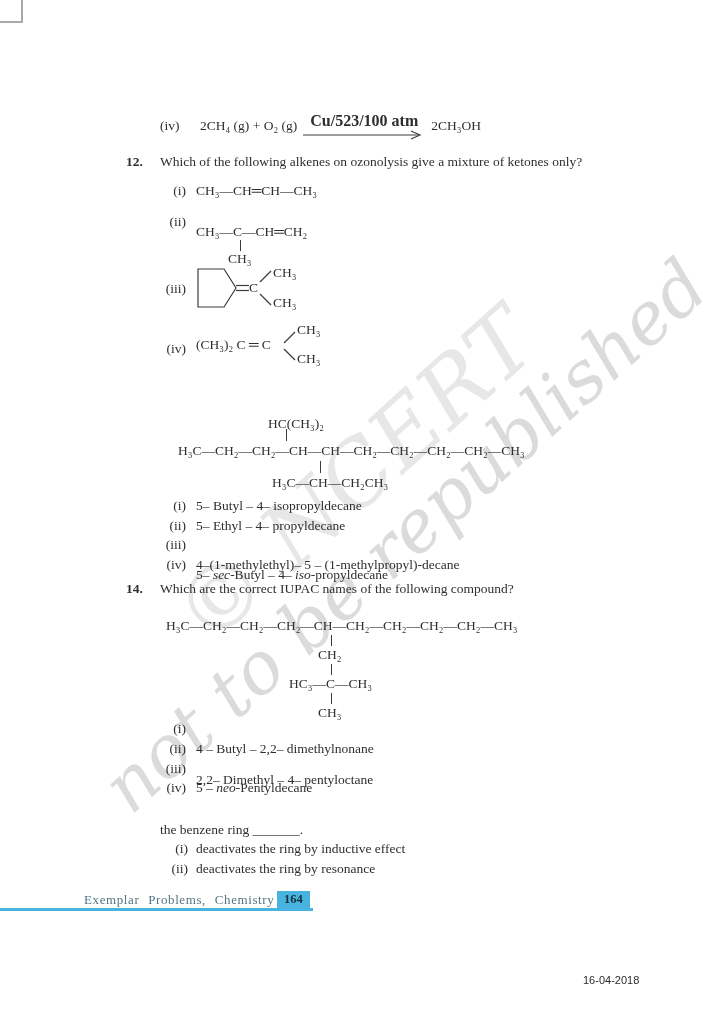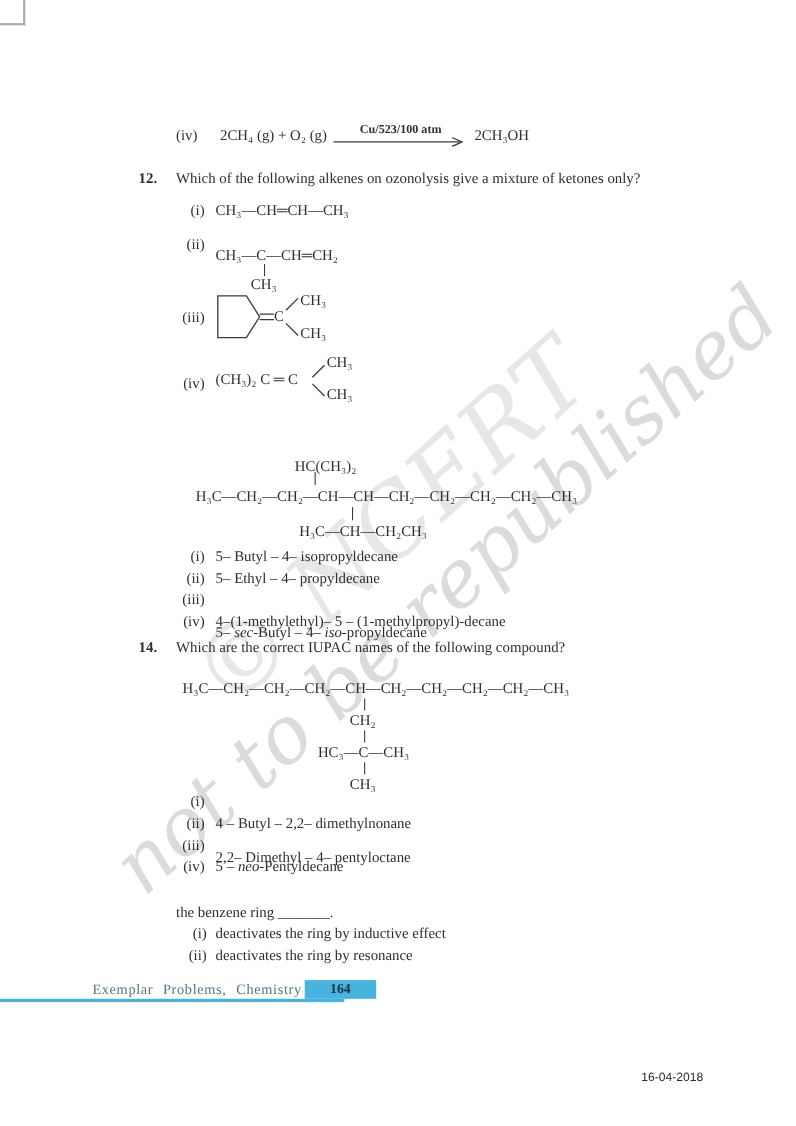--- a/index.html
+++ b/index.html
@@ -33,25 +33,25 @@
   .wm{position:absolute;font-family:"DejaVu Serif", serif;font-style:italic;
       text-align:center;white-space:nowrap;pointer-events:none;}
   .wm1{left:120px;top:425px;width:470px;font-size:88px;color:#e7e7e7;
        transform:rotate(-42deg);}
   .wm2{left:16px;top:500px;width:764px;font-size:72px;color:#dbdbdb;
        transform:rotate(-42deg);}
   
   .eq-row{position:absolute;left:160px;top:112px;display:flex;align-items:center;white-space:nowrap;}
   .eq-label{display:inline-block;width:40px;}
   .rxn-arrow{display:inline-flex;flex-direction:column;align-items:center;margin:0 6px;}
-  .rxn-arrow .cond{font-size:11px;font-weight:bold;line-height:1.1;font-family:Liberation Serif, serif;}
+  .rxn-arrow .cond{font-size:16px;font-weight:bold;line-height:1.1;font-family:Liberation Serif, serif;}
   
   .footer-text{position:absolute;left:84px;top:892px;font-size:13px;
      color:var(--footer-text);letter-spacing:0.6px;word-spacing:5px;white-space:nowrap;}
-  .footer-page{position:absolute;left:277px;top:891px;padding:1px 23px;
+  .footer-page{position:absolute;left:277px;top:891px;padding:1px 7px;
      background:var(--accent-blue);color:#16323e;font-weight:bold;font-size:12.5px;}
   .footer-rule{position:absolute;left:0;top:908px;width:313px;height:2.5px;
      background:var(--accent-blue);}
   .date-stamp{position:absolute;left:583px;top:974px;
      font-family:"Liberation Sans", sans-serif;font-size:11px;color:#2b2b2b;}
 </style>
 </head>
 <body>
 
 <div class="page">

